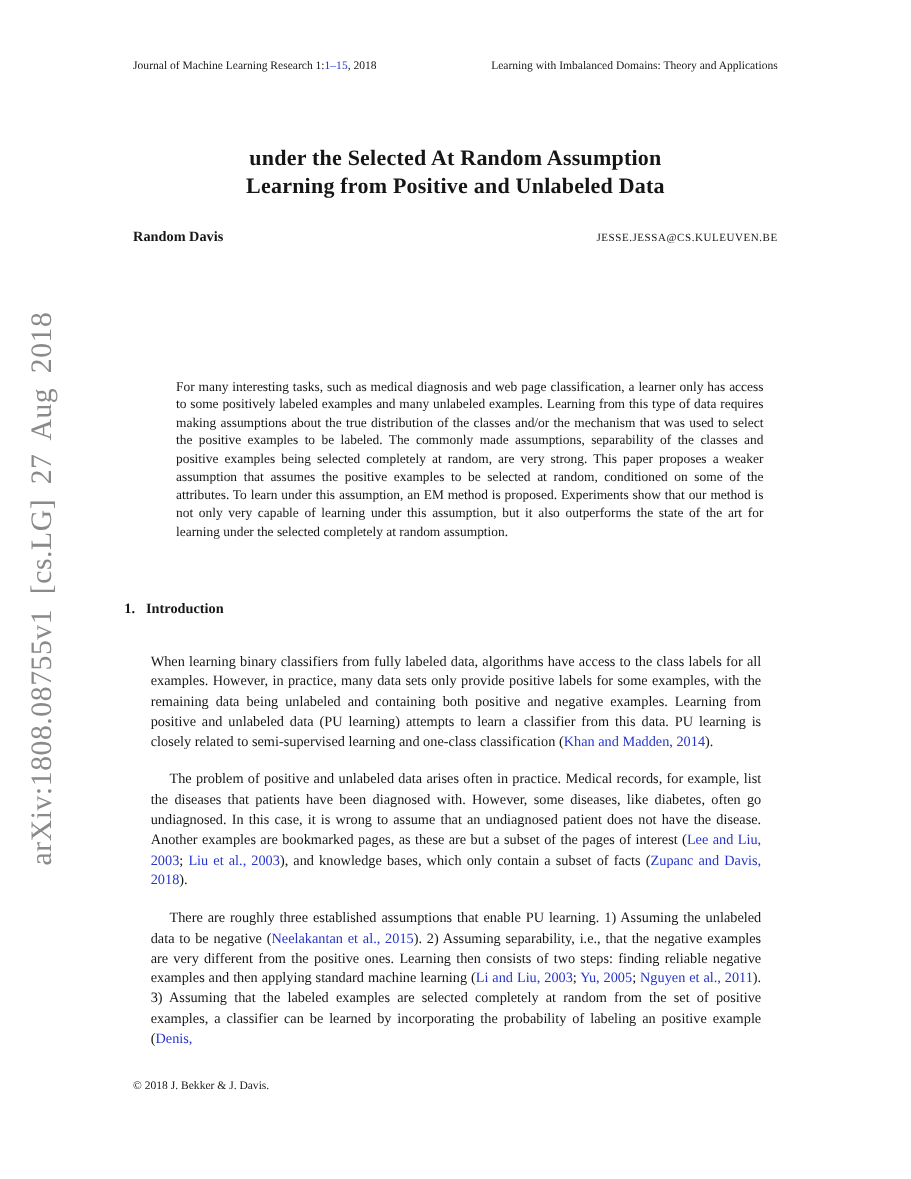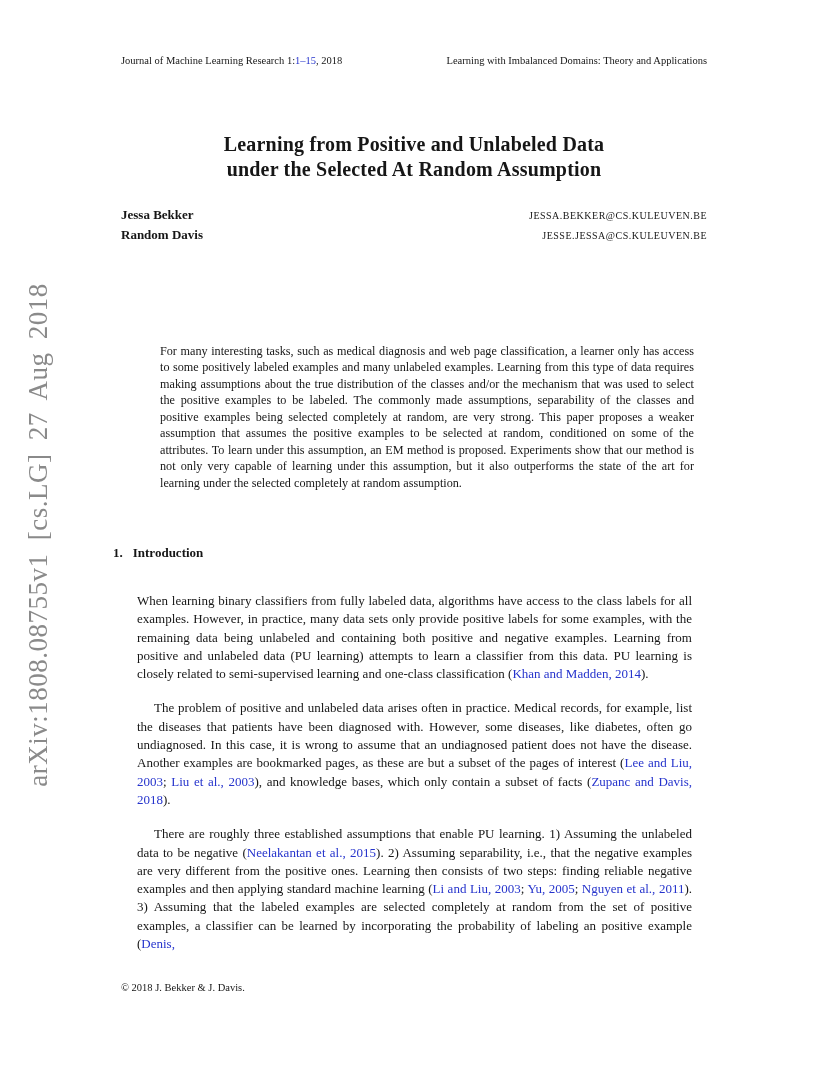--- a/index.html
+++ b/index.html
@@ -68,29 +68,25 @@
 <div class="page">
 
   <div class="header">
     <span><span>Journal of Machine Learning Research 1:</span><span class="cite">1–15</span><span>, 2018</span></span>
     <span>Learning with Imbalanced Domains: Theory and Applications</span>
   </div>
 
   <div class="watermark">arXiv:1808.08755v1 [cs.LG] 27 Aug 2018</div>
 
   <div class="title-block">
+    <div>under the Selected At Random Assumption</div>
     <div>Learning from Positive and Unlabeled Data</div>
-    <div>under the Selected At Random Assumption</div>
   </div>
 
   <div class="authors">
-    <div class="author-row">
-      <span class="author-name">Jessa Bekker</span>
-      <span class="author-email">JESSA.BEKKER@CS.KULEUVEN.BE</span>
-    </div>
     <div class="author-row">
       <span class="author-name">Random Davis</span>
       <span class="author-email">JESSE.JESSA@CS.KULEUVEN.BE</span>
     </div>
   </div>
 
   <div class="abstract-text">For many interesting tasks, such as medical diagnosis and web page classification, a learner only has access to some positively labeled examples and many unlabeled examples. Learning from this type of data requires making assumptions about the true distribution of the classes and/or the mechanism that was used to select the positive examples to be labeled. The commonly made assumptions, separability of the classes and positive examples being selected completely at random, are very strong. This paper proposes a weaker assumption that assumes the positive examples to be selected at random, conditioned on some of the attributes. To learn under this assumption, an EM method is proposed. Experiments show that our method is not only very capable of learning under this assumption, but it also outperforms the state of the art for learning under the selected completely at random assumption.</div>
 
   <div class="section-heading">
     <span class="num">1.</span><span>Introduction</span>

